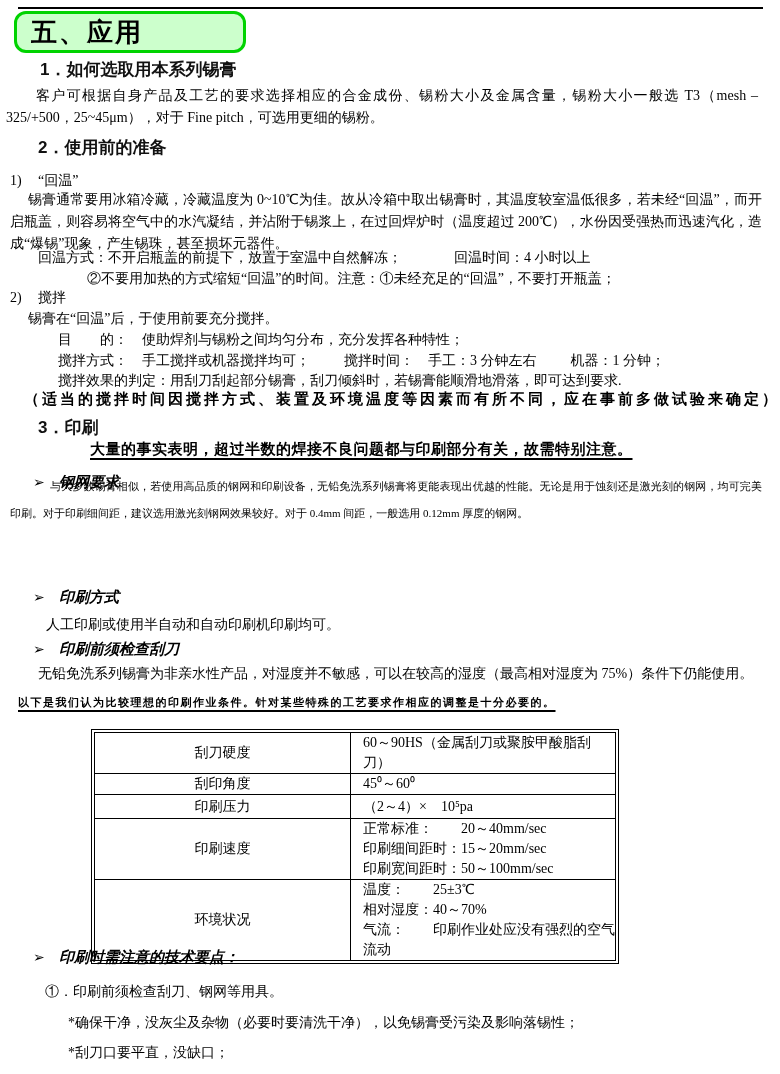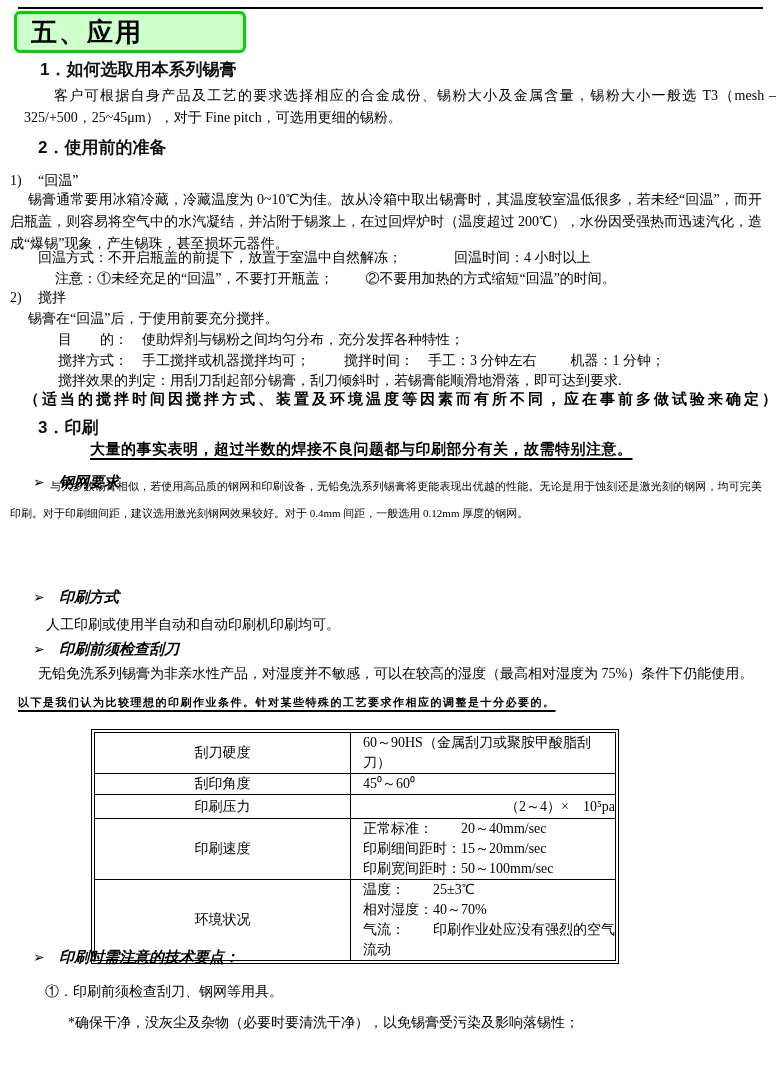--- a/index.html
+++ b/index.html
@@ -8,76 +8,76 @@
     position:relative; width:780px; height:1074px; background:#fff;
     font-family:"Liberation Serif", serif; color:#000; overflow:hidden;
   }
   .abs { position:absolute; }
   .body14 { font-size:14px; line-height:22px; }
   .just { text-align:justify; text-justify:inter-ideograph; }
   .hd { font-family:"Liberation Sans", sans-serif; font-weight:bold; font-size:17px; color:#111;text-align:right; }
   .top-rule { left:18px; top:7px; width:745px; height:2px; background:#000; }
   .banner {
     left:14px; top:11px; width:232px; height:42px;
-    background:#ccffcc; border:3px solid #00d300; border-radius:6px;
+    background:#ccffcc; border:3px solid #00d300; border-radius:12px;
     display:flex; align-items:center; padding-left:14px;
     font-family:"Liberation Sans", sans-serif; font-weight:bold; font-size:26px; color:#000;
     letter-spacing:2px;
   }
   .numrow { display:flex; }
   .numrow .num { width:28px; flex:0 0 28px; }
   .gapline { display:flex; }
   .caution { font-weight:bold; font-size:15px; letter-spacing:3px; white-space:nowrap; }
   .underl { text-decoration:underline; text-underline-offset:4px; text-decoration-thickness:1.5px; }
   .notice { font-weight:bold; font-size:15px; letter-spacing:0.5px; }
   .ideal { font-weight:bold; font-size:11px; letter-spacing:1.5px; }
   .bullet { display:flex; align-items:baseline; }
   .bullet .mk { font-size:14px; flex:0 0 26px; }
   .bullet .bt { font-weight:bold; font-style:italic; font-size:15px; font-family:"Liberation Sans",sans-serif; }
   .table-outer { left:91px; top:729px; border:1px solid #000; padding:2px; background:#fff; }
   table.spec { border-collapse:collapse; width:522px; font-size:14px; }
   table.spec td { border:1px solid #000; vertical-align:middle; }
   table.spec td.lab { width:256px; text-align:center; }
   table.spec td.val { padding-left:12px; }
   table.spec td .ln { line-height:20px; }
-  .r1 td{height:23px;} .r2 td{height:21px;} .r3 td{height:24px;text-align:right;}
+  .r1 td{height:23px;} .r2 td{height:21px;} .r3 td{height:24px;}
   .r4 td{height:61px;} .r5 td{height:64px;}
 </style>
 </head>
 <body>
 
 <div class="page">
 
   <div class="abs top-rule"></div>
 
   <div class="abs banner">
     <span>五、应用</span>
   </div>
 
   <div class="abs hd" style="left:40px; top:58px;">1．如何选取用本系列锡膏</div>
 
-  <div class="abs body14 just" style="left:24px; top:85px; width:752px; text-indent:30px;">客户可根据自身产品及工艺的要求选择相应的合金成份、锡粉大小及金属含量，锡粉大小一般选 T3（mesh –325/+500，25~45μm），对于 Fine pitch，可选用更细的锡粉。</div>
+  <div class="abs body14 just" style="left:6px; top:85px; width:752px; text-indent:30px;">客户可根据自身产品及工艺的要求选择相应的合金成份、锡粉大小及金属含量，锡粉大小一般选 T3（mesh –325/+500，25~45μm），对于 Fine pitch，可选用更细的锡粉。</div>
 
   <div class="abs hd" style="left:38px; top:136px;">2．使用前的准备</div>
 
   <div class="abs body14 numrow" style="left:10px; top:170px;">
     <span class="num">1)</span>
     <span>“回温”</span>
   </div>
 
   <div class="abs body14 just" style="left:10px; top:189px; width:752px; text-indent:18px;">锡膏通常要用冰箱冷藏，冷藏温度为 0~10℃为佳。故从冷箱中取出锡膏时，其温度较室温低很多，若未经“回温”，而开启瓶盖，则容易将空气中的水汽凝结，并沾附于锡浆上，在过回焊炉时（温度超过 200℃），水份因受强热而迅速汽化，造成“爆锡”现象，产生锡珠，甚至损坏元器件。</div>
 
   <div class="abs body14 gapline" style="left:38px; top:247px;">
     <span>回温方式：不开启瓶盖的前提下，放置于室温中自然解冻；</span>
     <span style="margin-left:52px;">回温时间：4 小时以上</span>
   </div>
 
   <div class="abs body14 gapline" style="left:55px; top:268px;">
+    <span style="margin-left:32px;">②不要用加热的方式缩短“回温”的时间。</span>
     <span>注意：①未经充足的“回温”，不要打开瓶盖；</span>
-    <span style="margin-left:32px;">②不要用加热的方式缩短“回温”的时间。</span>
   </div>
 
   <div class="abs body14 numrow" style="left:10px; top:287px;">
     <span class="num">2)</span>
     <span>搅拌</span>
   </div>
 
   <div class="abs body14" style="left:28px; top:308px;">锡膏在“回温”后，于使用前要充分搅拌。</div>
 
   <div class="abs body14" style="left:58px; top:329px;">目　　的：　使助焊剂与锡粉之间均匀分布，充分发挥各种特性；</div>
@@ -159,14 +159,15 @@
 
   <div class="abs bullet" style="left:33px; top:948px;">
     <span class="mk">➢</span>
     <span class="bt">印刷时需注意的技术要点：</span>
   </div>
 
   <div class="abs body14" style="left:45px; top:981px;">①．印刷前须检查刮刀、钢网等用具。</div>
 
   <div class="abs body14" style="left:68px; top:1012px;">*确保干净，没灰尘及杂物（必要时要清洗干净），以免锡膏受污染及影响落锡性；</div>
 
+  <div class="abs body14" style="left:68px; top:1042px;">*刮刀口要平直，没缺口；</div>
 
 </div>
 
 </body></html>

